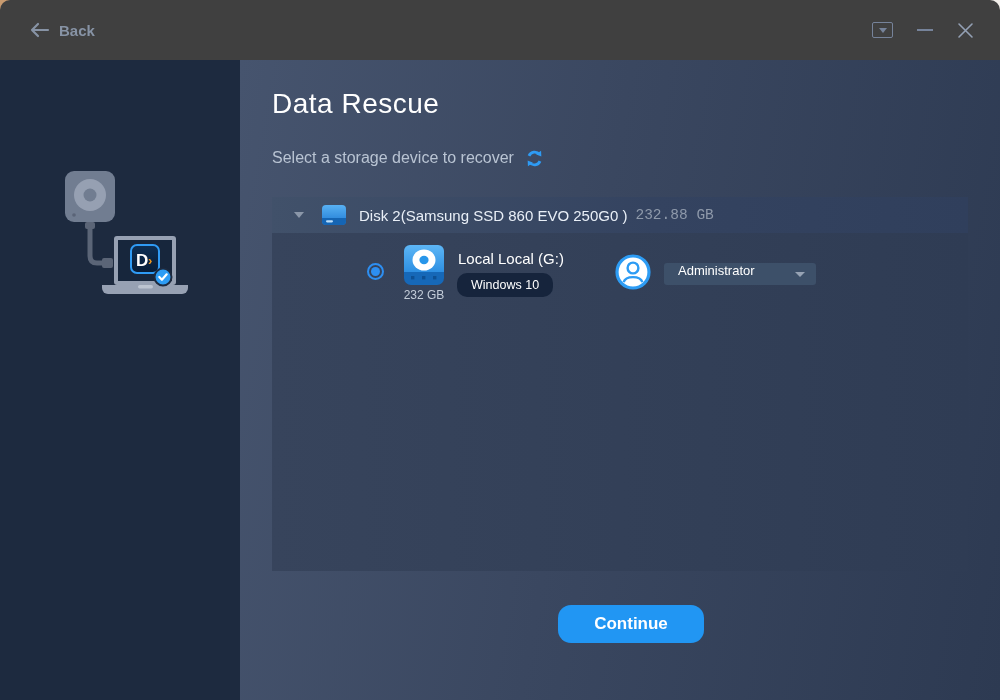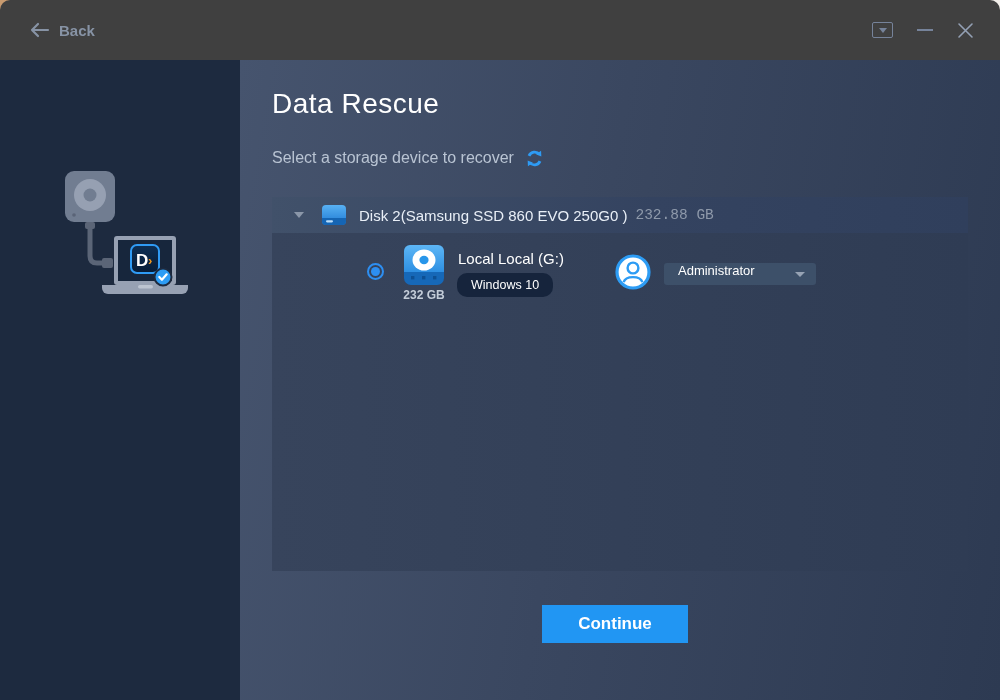--- a/index.html
+++ b/index.html
@@ -79,43 +79,43 @@
   .radio {
     position:absolute; left:95px; top:30px; width:17px; height:17px;
     border:2px solid #2d8ff2; border-radius:50%; cursor:pointer;
     display:flex; align-items:center; justify-content:center;
   }
   .radio i { display:block; width:9px; height:9px; border-radius:50%; background:#2d8ff2; }
   .pdisk-col {
     position:absolute; left:129px; top:11px; width:46px;
     display:flex; flex-direction:column; align-items:center;
   }
-  .pdisk-size { margin-top:2px; color:#c4cdd9; font-size:12px;font-weight:bold; }
+  .pdisk-size { margin-top:2px; color:#c4cdd9; font-size:12px; }
   .pname { position:absolute; left:186px; top:17px; color:#ffffff; font-size:15px; }
   .os-badge {
     position:absolute; left:185px; top:40px;
     background:#16243c; color:#ffffff; font-size:12.5px;
     padding:5px 14px; border-radius:10px;
   }
   .avatar { position:absolute; left:343px; top:21px; display:flex; }
   .account-dd {
     position:absolute; left:392px; top:30px; width:152px; height:22px;
     background:#3d5069; border-radius:3px; cursor:pointer;
     display:flex; align-items:flex-start;
   }
   .account-dd span { margin-left:14px; color:#ffffff; font-size:13px; }
   .account-dd i {
     position:absolute; right:11px; top:9px; width:0; height:0;
     border-left:5px solid transparent; border-right:5px solid transparent;
     border-top:5px solid #97a3b4;
   }
   
   .continue-btn {
-    position:absolute; left:302px; top:545px; width:146px; height:38px;
-    background:#2196f3; border-radius:0; cursor:pointer;
+    position:absolute; left:318px; top:545px; width:146px; height:38px;
+    background:#2196f3; border-radius:13px; cursor:pointer;
     color:#ffffff; font-size:17px; font-weight:bold;
     display:flex; align-items:center; justify-content:center;
   }
 </style>
 </head>
 <body>
 
 <div class="window">
 
   <div class="topbar">

